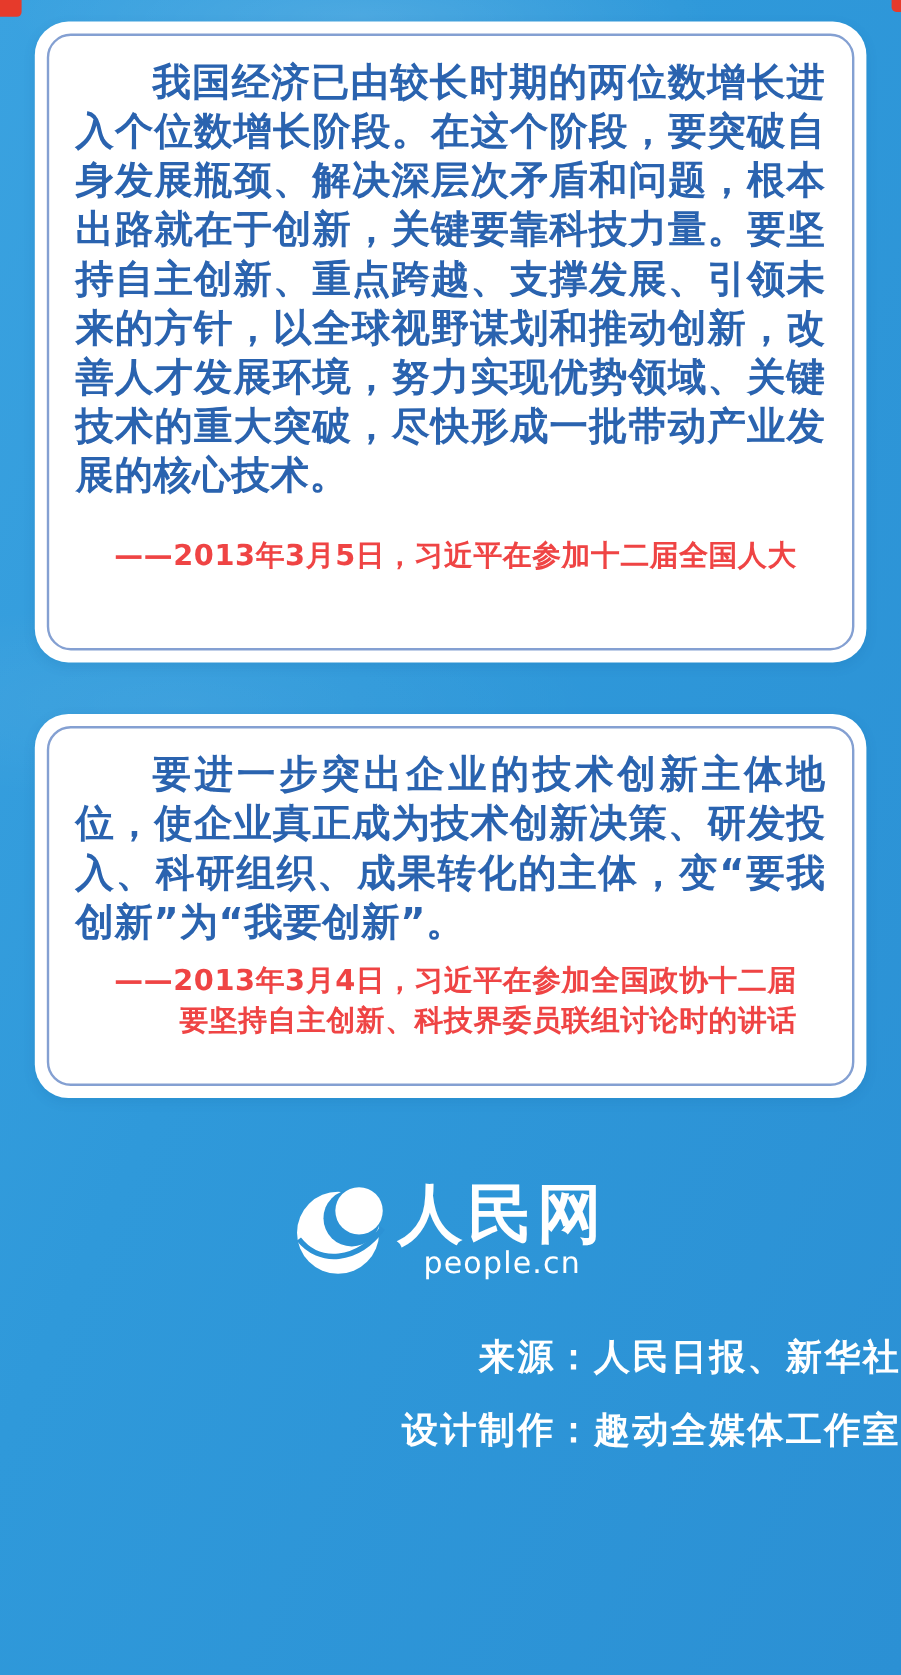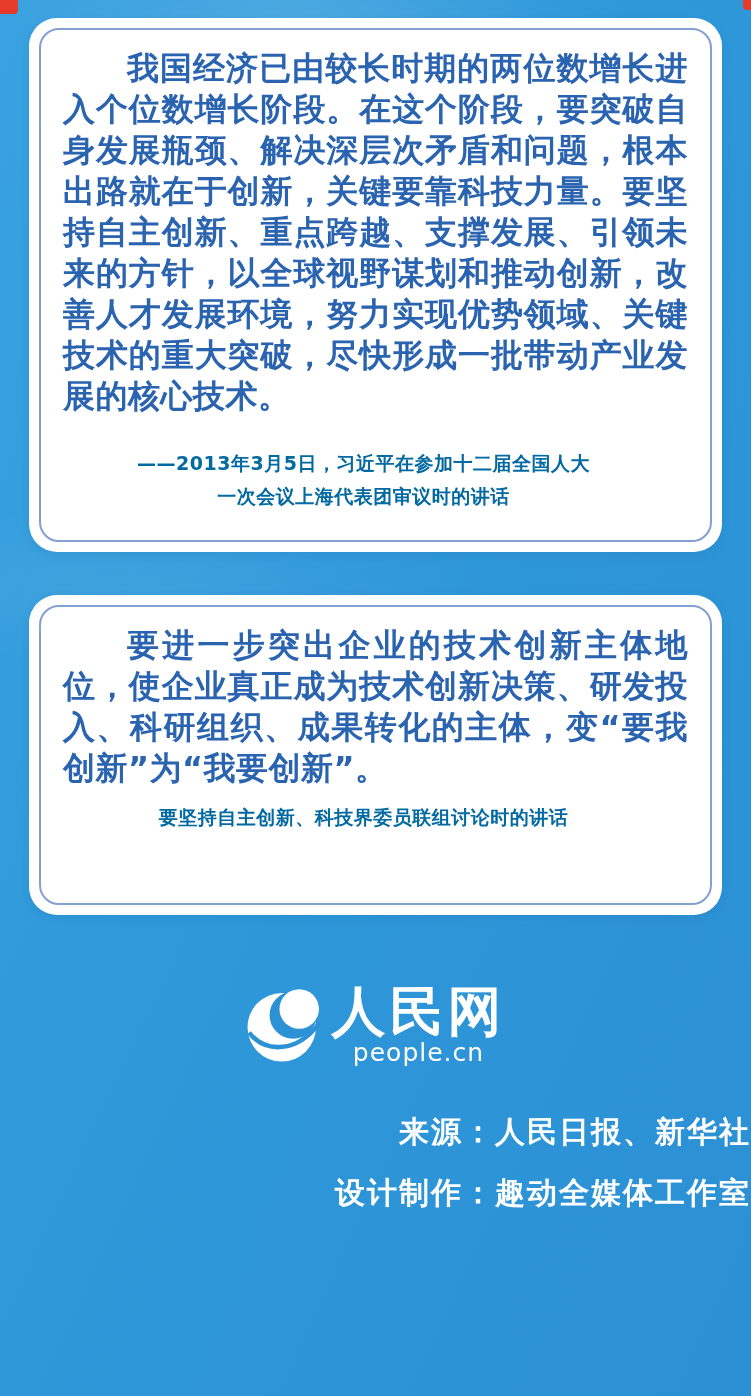--- a/index.html
+++ b/index.html
@@ -52,26 +52,26 @@
     margin: 0;
     color: #2a63af;
     font-weight: bold;
     font-size: 32px;
     line-height: 41px;
     letter-spacing: 0.5px;
     text-align: justify;
     text-indent: 2em;
   }
   .attribution {
-    color: #0369a1;
+    color: #ef4444;
     font-weight: bold;
-    font-size: 19px;
+    font-size: 24px;
     line-height: 33px;
     letter-spacing: 0.5px;
-    text-align: center;
+    text-align: right;
     padding-right: 24px;
   }
   .card1 .attribution { margin-top: 30px; }
   .card2 .attribution { margin-top: 12px; }
 
   .logo {
     position: absolute;
     top: 984px; left: 0; right: 0;
     display: flex;
     justify-content: center;
@@ -113,29 +113,29 @@
 <div class="poster">
 
   <div class="corner-mark left"></div>
   <div class="corner-mark right"></div>
 
   <section class="card card1">
     <div class="card-inner">
       <p class="quote">我国经济已由较长时期的两位数增长进入个位数增长阶段。在这个阶段，要突破自身发展瓶颈、解决深层次矛盾和问题，根本出路就在于创新，关键要靠科技力量。要坚持自主创新、重点跨越、支撑发展、引领未来的方针，以全球视野谋划和推动创新，改善人才发展环境，努力实现优势领域、关键技术的重大突破，尽快形成一批带动产业发展的核心技术。</p>
       <div class="attribution">
         <div>——2013年3月5日，习近平在参加十二届全国人大</div>
-        <div>一次会议上海代表团审议时的讲话</div>
       </div>
     </div>
   </section>
 
   <section class="card card2">
     <div class="card-inner">
       <p class="quote">要进一步突出企业的技术创新主体地位，使企业真正成为技术创新决策、研发投入、科研组织、成果转化的主体，变“要我创新”为“我要创新”。</p>
       <div class="attribution">
+        <div>——2013年3月4日，习近平在参加全国政协十二届</div>
         <div>要坚持自主创新、科技界委员联组讨论时的讲话</div>
       </div>
     </div>
   </section>
 
   <div class="logo">
     <svg width="76" height="76" viewBox="0 0 100 100" aria-hidden="true">
       <circle cx="47" cy="53" r="45" fill="#ffffff"></circle>
       <circle cx="62" cy="37" r="31" fill="#2c92d5"></circle>
       <circle cx="70" cy="29" r="26" fill="#ffffff"></circle>

